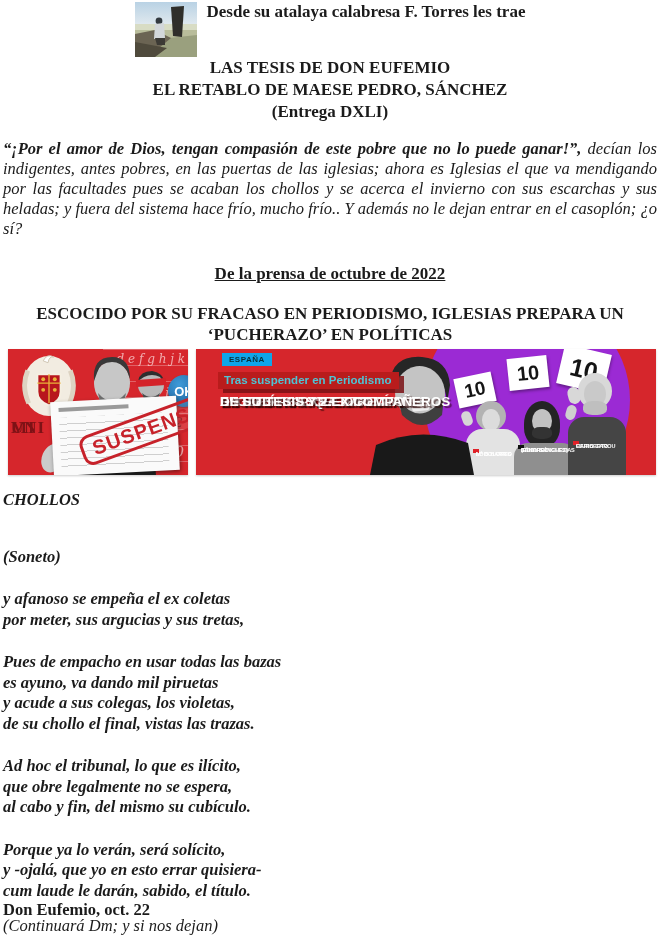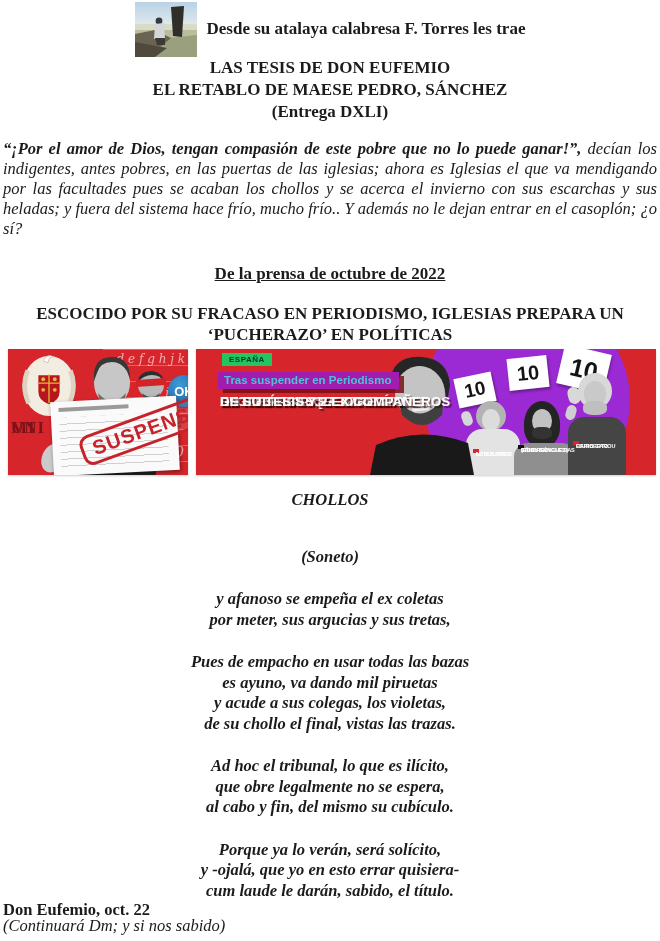--- a/index.html
+++ b/index.html
@@ -1,20 +1,20 @@
 <!DOCTYPE html>
 <html><head>
 <meta charset="utf-8">
 <style>
   html,body{margin:0;padding:0;background:#ffffff;}
   body{width:660px;height:941px;overflow:hidden;font-family:"Liberation Serif",serif;color:#1b1b1b;}
   .page{padding:2px 3px 0 3px;}
 
   
-  .mast-line1{display:flex;justify-content:center;align-items:center;gap:10px;}
+  .mast-line1{display:flex;justify-content:center;align-items:flex-start;gap:10px;}
   .photo{width:62px;height:55px;flex:none;overflow:hidden;}
   .mast-text1{font-weight:700;font-size:17px;line-height:20px;padding-bottom:1px;white-space:nowrap;}
   .mast-line{text-align:center;font-weight:700;font-size:17px;line-height:22px;}
   .mast-underline{}
 
   
   .intro{margin:16px 0 0 0;font-style:italic;font-size:16.5px;line-height:20px;text-align:justify;}
   .intro .lead{font-weight:700;margin-top:44px;}
 
   
@@ -65,32 +65,32 @@
   .pm2-beard{left:18px;top:26px;width:20px;height:12px;border-radius:40%;background:#333;}
   .pm2-body{left:0;top:42px;width:62px;height:32px;border-radius:14px 14px 0 0;background:#8f8f8f;}
   .pm2-thumb{left:52px;top:4px;width:10px;height:15px;border-radius:5px;background:#cfcfcf;transform:rotate(16deg);}
   .p-man3{left:372px;top:24px;width:58px;height:102px;}
   .pm3-hair{left:10px;top:0;width:34px;height:36px;border-radius:50%;background:#d8d8d8;}
   .pm3-face{left:16px;top:8px;width:22px;height:26px;border-radius:50%;background:#c9c9c9;}
   .pm3-beard{left:15px;top:28px;width:24px;height:14px;border-radius:40%;background:#bfbfbf;}
   .pm3-body{left:0;top:44px;width:58px;height:58px;border-radius:16px 16px 0 0;background:#454545;}
   .pm3-thumb{left:0;top:14px;width:12px;height:17px;border-radius:6px;background:#d8d8d8;transform:rotate(-15deg);}
   .pablo2{left:150px;top:0;width:150px;height:126px;z-index:4;}
-  .espana{left:26px;top:4px;z-index:5;background:#22c55e;color:#08323b;font-family:"Liberation Sans",sans-serif;font-weight:700;font-size:8px;letter-spacing:.5px;padding:2px 7px;}
-  .kicker{left:22px;top:23px;z-index:5;background:#a21caf;color:#4fc3d4;font-family:"Liberation Sans",sans-serif;font-weight:700;font-size:11.5px;line-height:17px;padding:0 8px 0 6px;white-space:nowrap;box-shadow:5px 4px 0 rgba(122,16,20,.85);}
+  .espana{left:26px;top:4px;z-index:5;background:#0ea5e9;color:#08323b;font-family:"Liberation Sans",sans-serif;font-weight:700;font-size:8px;letter-spacing:.5px;padding:2px 7px;}
+  .kicker{left:22px;top:23px;z-index:5;background:#b91c1c;color:#4fc3d4;font-family:"Liberation Sans",sans-serif;font-weight:700;font-size:11.5px;line-height:17px;padding:0 8px 0 6px;white-space:nowrap;box-shadow:5px 4px 0 rgba(122,16,20,.85);}
   .wh-headline{left:24px;top:45px;z-index:5;width:260px;color:#fff;font-family:"Liberation Sans",sans-serif;font-weight:700;font-size:13.5px;line-height:15.5px;text-shadow:2px 2px 1px rgba(40,0,0,.55);white-space:nowrap;}
   .name-badge{z-index:6;color:#fff;font-family:"Liberation Sans",sans-serif;font-weight:700;font-size:5.5px;line-height:6.5px;padding:2px 3px;white-space:nowrap;}
   .nb-red{background:#e02128;}
   .nb-black{background:#101010;}
   .nb1{left:277px;top:100px;}
   .nb2{left:322px;top:96px;}
   .nb3{left:377px;top:92px;}
 
   
-  .poem{text-align:center;font-style:italic;font-weight:700;font-size:16.5px;line-height:20.5px;}
+  .poem{text-align:left;font-style:italic;font-weight:700;font-size:16.5px;line-height:20.5px;}
   .poem-title{margin-top:14px;line-height:21px;}
   .poem-sub{line-height:21px;margin-top:36px;}
   .stanza{margin-top:22px;}
   .stanza:first-of-type{margin-top:24px;}
   .signature{margin-top:-2px;text-align:left;font-weight:700;font-size:16.5px;line-height:21px;padding-right:2px;}
   .footer{margin-top:-3px;font-style:italic;font-size:16.5px;line-height:17px;}
 </style>
 </head>
 <body>
 
@@ -267,15 +267,15 @@
       <div>al cabo y fin, del mismo su cubículo.</div>
     </div>
     <div class="stanza">
       <div>Porque ya lo verán, será solícito,</div>
       <div>y -ojalá, que yo en esto errar quisiera-</div>
       <div>cum laude le darán, sabido, el título.</div>
     </div>
   </div>
 
   <div class="signature">Don Eufemio, oct. 22</div>
-  <div class="footer">(Continuará Dm; y si nos sabido)</div>
+  <div class="footer">(Continuará Dm; y si nos dejan)</div>
 
 </div>
 
 </body></html>

